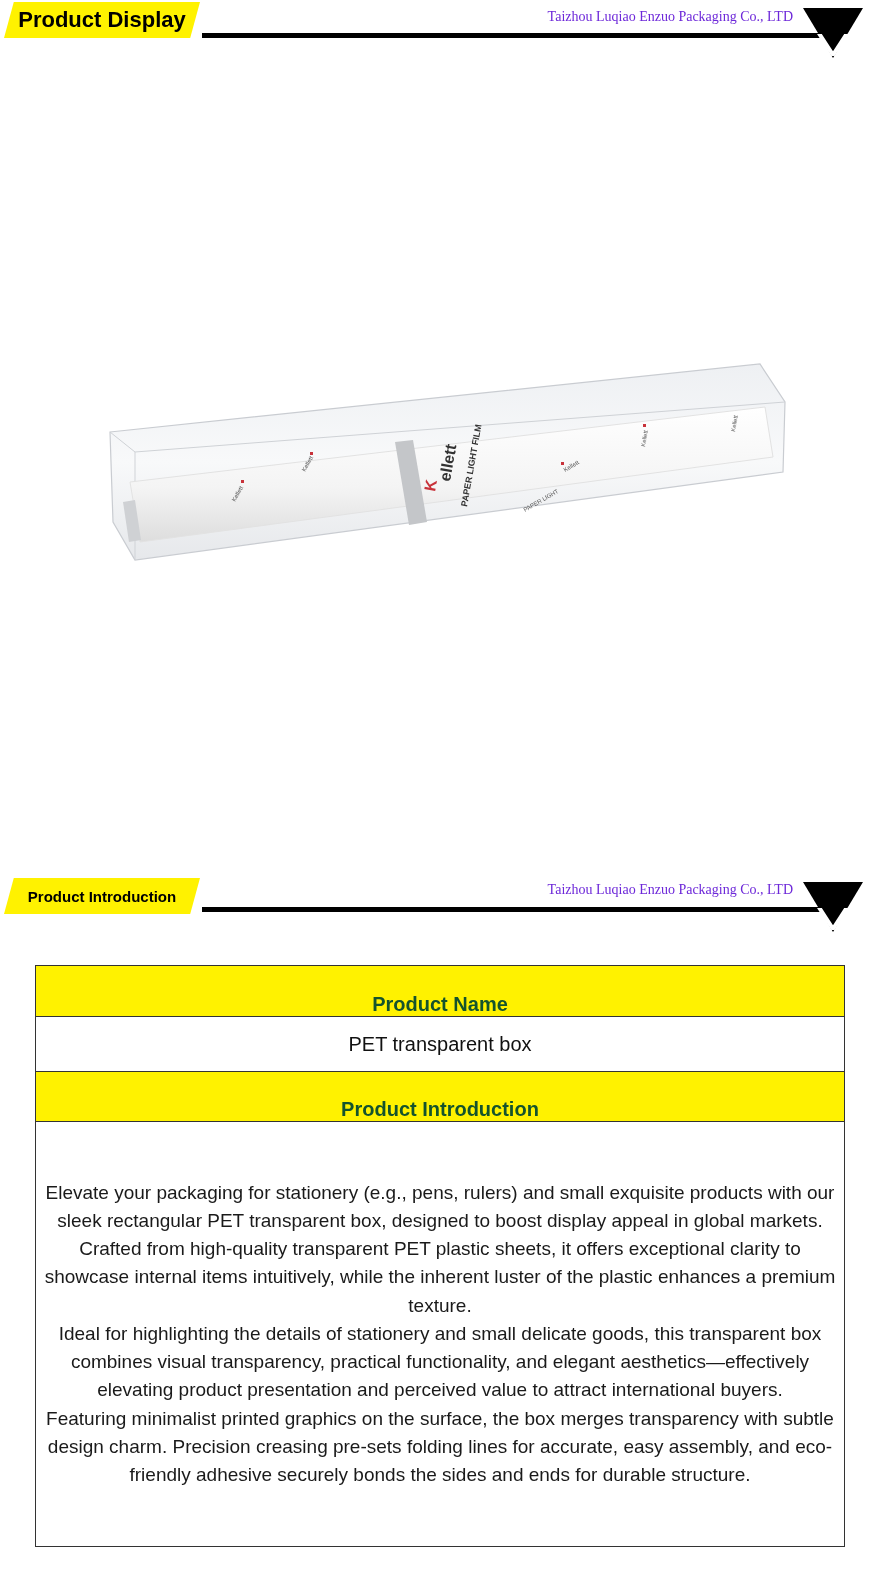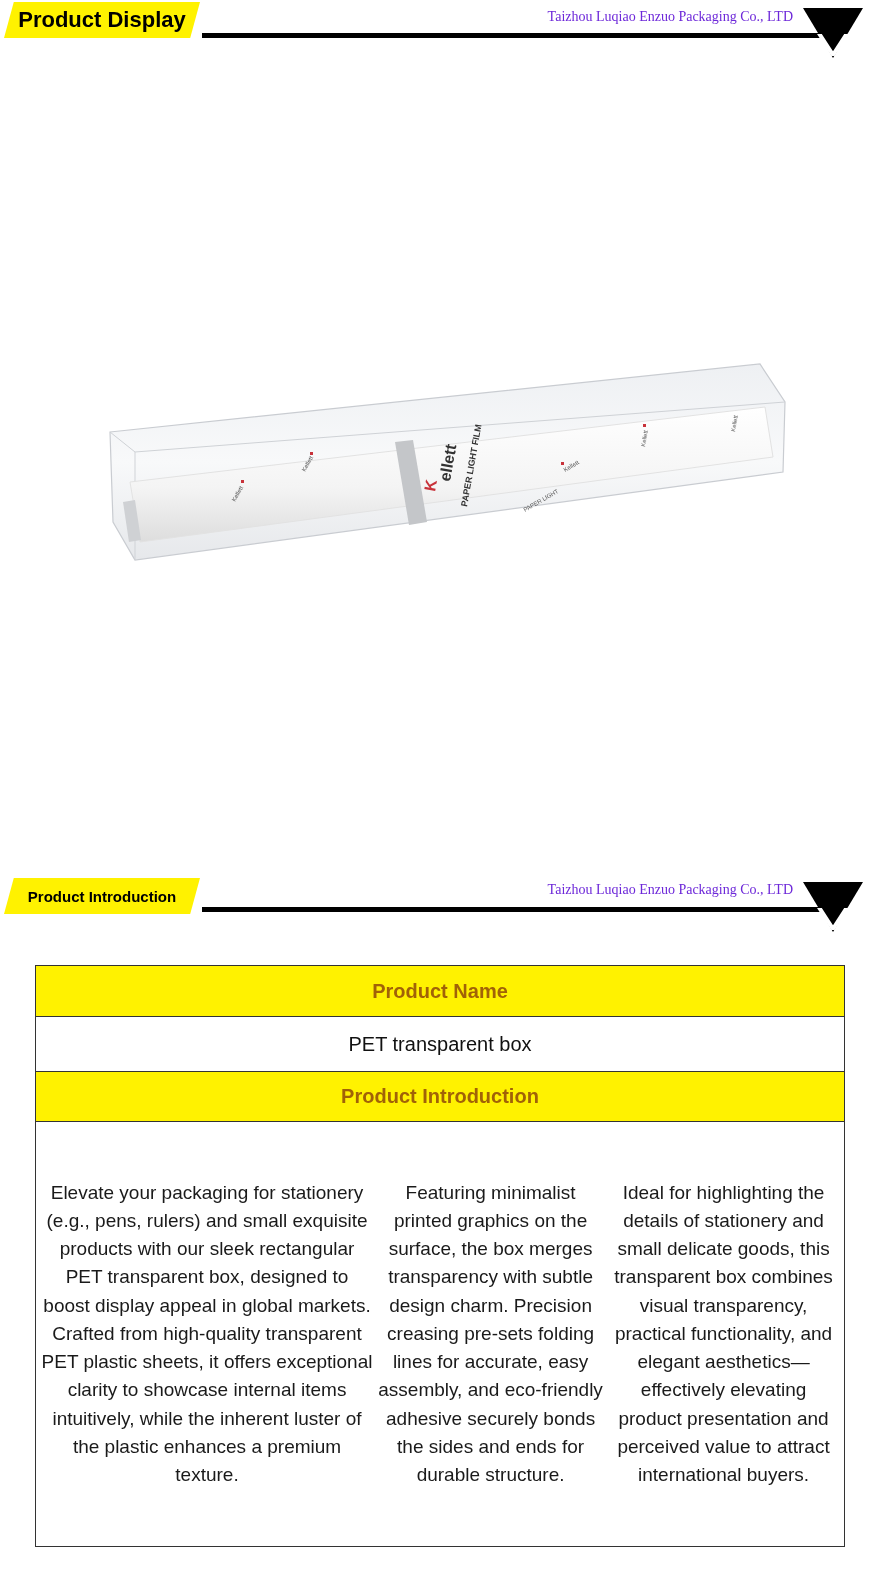--- a/index.html
+++ b/index.html
@@ -31,23 +31,23 @@
 
     .display-area { position: absolute; left: 0; top: 62px; width: 895px; height: 800px; }
     .product-image { position: absolute; left: 105px; top: 300px; width: 685px; height: 200px; }
 
     .info-table {
       position: absolute; left: 35px; top: 965px; width: 810px;
       border: 1.5px solid #333; box-sizing: border-box;
     }
     .row { border-bottom: 1.5px solid #333; box-sizing: border-box; display: flex; align-items: center; justify-content: center; text-align: center; }
     .row:last-child { border-bottom: none; }
-    .row.head { background: #fff200; font-weight: bold; font-size: 20px; color: #a16207; }
+    .row.head { background: #fff200; font-weight: bold; font-size: 20px; color: #14532d; align-items: flex-end; }
     .row.value { background: #fff; font-size: 20px; color: #111; }
-    .row.body { background: #fff; font-size: 19px; line-height: 28.2px; color: #1a1a1a; padding: 28px 4px 28px 4px; flex-direction: row; }
+    .row.body { background: #fff; font-size: 19px; line-height: 28.2px; color: #1a1a1a; padding: 28px 4px 28px 4px; flex-direction: column; }
     .row.body p { margin: 0; }
   </style>
 </head>
 <body>
 
 <div class="section-header" style="top:0;">
   <div class="tag" style="width:196px; font-size:22px;">
     <span>Product Display</span>
   </div>
   <div class="rule"></div>
@@ -122,16 +122,16 @@
     <span>Product Name</span>
   </div>
   <div class="row value" style="height:55px;">
     <span>PET transparent box</span>
   </div>
   <div class="row head" style="height:50px;">
     <span>Product Introduction</span>
   </div>
   <div class="row body" style="height:424px;">
     <p>Elevate your packaging for stationery (e.g., pens,  rulers) and small exquisite products with our sleek rectangular PET transparent box,  designed to boost display appeal in global markets. Crafted from high-quality transparent PET plastic sheets,  it offers exceptional clarity to showcase internal items intuitively, while the inherent luster of the plastic enhances a premium texture.</p>
+    <p>Ideal for highlighting the details of stationery and small delicate goods,  this transparent box combines visual transparency, practical functionality,  and elegant aesthetics—effectively elevating product presentation and perceived value to attract international buyers.</p>
     <p>Featuring minimalist printed graphics on the surface,  the box merges transparency with subtle design charm. Precision creasing pre-sets folding lines for accurate,  easy assembly, and eco-friendly adhesive securely bonds the sides and ends for durable structure.</p>
-    <p>Ideal for highlighting the details of stationery and small delicate goods,  this transparent box combines visual transparency, practical functionality,  and elegant aesthetics—effectively elevating product presentation and perceived value to attract international buyers.</p>
   </div>
 </div>
 
 </body></html>

